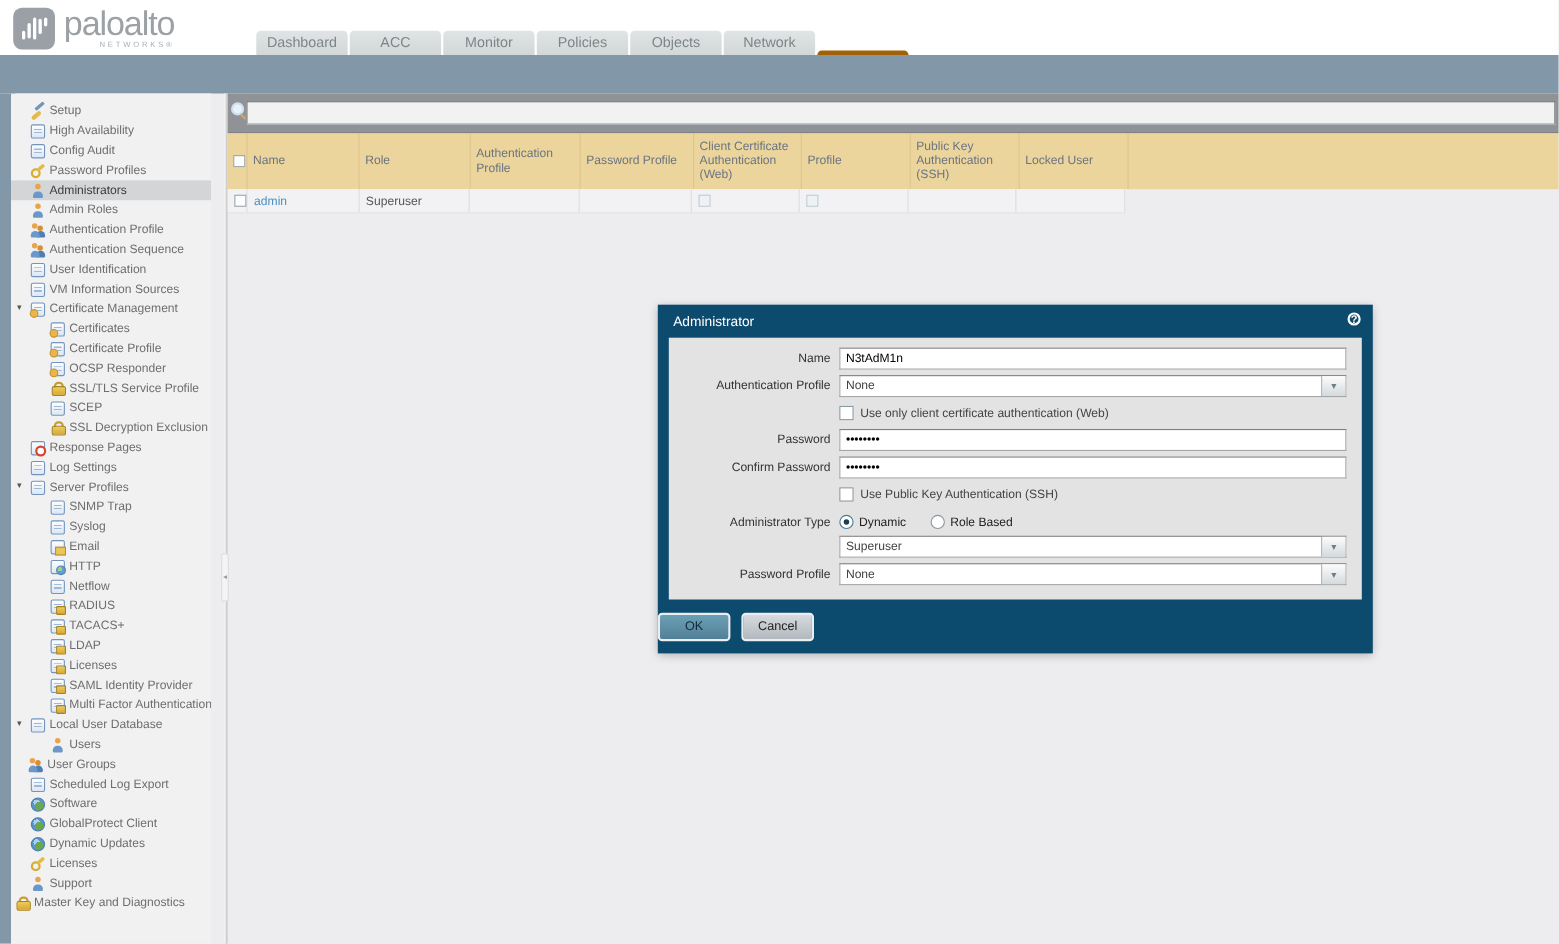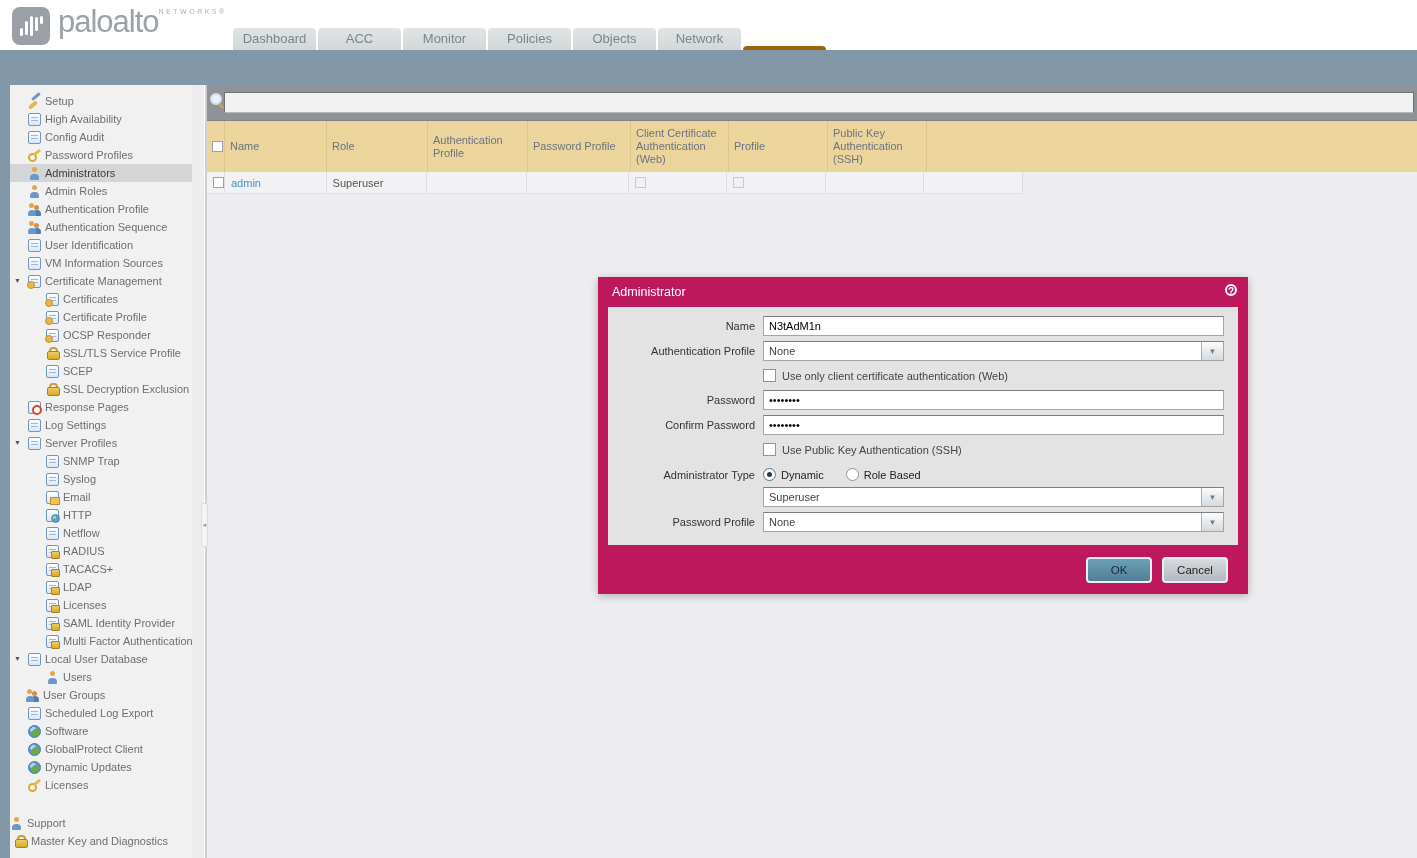--- a/index.html
+++ b/index.html
@@ -18,21 +18,21 @@
   .left-edge { position:absolute; top:85px; left:0; width:10px; bottom:0; background:#8297a8; }
 
   .logo { position:absolute; top:7px; left:12px; display:flex; align-items:flex-start; }
   .logo-badge { width:38px; height:38px; background:#9aa0a5; border-radius:8px; position:relative; display:flex; align-items:center; justify-content:center; gap:2px; }
   .logo-badge i { display:block; width:3px; background:#fff; border-radius:2px; }
   .logo-badge i:nth-child(1){height:8px; margin-top:12px;}
   .logo-badge i:nth-child(2){height:14px; margin-top:4px;}
   .logo-badge i:nth-child(3){height:20px;}
   .logo-badge i:nth-child(4){height:14px; margin-bottom:4px;}
   .logo-badge i:nth-child(5){height:8px; margin-bottom:12px;}
-  .logo-text { margin-left:8px; display:flex; flex-direction:row; align-items:flex-start; }
+  .logo-text { margin-left:8px; display:flex; flex-direction:column; align-items:flex-end; }
   .logo-word { font-size:31px; line-height:30px; color:#9ba1a4; letter-spacing:-1px; font-weight:500; }
   .logo-sub { font-size:7px; color:#aab0b3; letter-spacing:2.5px; margin-top:1px; }
 
   .tab-strip { position:absolute; top:28px; left:233px; display:flex; gap:2px; }
   .tab { width:83px; height:22px; line-height:22px; text-align:center; font-size:13px;
          background:linear-gradient(180deg,#e0e4e4,#d2d7d7); color:#7c8688;
          border-radius:4px 4px 0 0; cursor:default; }
   .tab.active { background:#a16207; color:#ffffff;margin-top:18px; }
 
   
@@ -110,21 +110,21 @@
      padding:3px 5px; display:flex; align-items:center; }
   .hcell.filler { border-right:none; flex:1; }
   .grid-row { position:absolute; left:207px; top:172px; width:816px; height:22px;
      background:#f2f2f4; display:flex; border-bottom:1px solid #e2e2e4; }
   .rcell { border-right:1px solid #dddde0; font-size:11px; display:flex; align-items:center; padding:0 6px; color:#555; }
   .link { color:#4a8fc0; cursor:pointer; }
   .cb { width:11px; height:11px; border:1px solid #9aa4ac; background:#fdfdfd; flex:none; }
   .cb.disabled { border-color:#c2ccd4; background:#eef2f5; }
 
   
-  .dialog { position:absolute; left:598px; top:277px; width:650px; height:317px; background:#be185d;
+  .dialog { position:absolute; left:598px; top:277px; width:650px; height:317px; background:#0c4a6e;
             box-shadow:0 2px 8px rgba(0,0,0,.25); }
   .dialog-title { height:30px; line-height:30px; color:#fff; font-size:12.5px; padding-left:14px; }
   .dialog-help { position:absolute; right:11px; top:7px; width:12px; height:12px; border-radius:50%;
      border:2px solid #fff; color:#fff; font-size:10px; font-weight:bold; text-align:center; line-height:12px; cursor:pointer; }
   .dialog-body { position:absolute; left:10px; top:30px; right:10px; height:238px; background:#e3e3e3; padding-top:4px; }
   .drow { display:flex; align-items:center; margin:5px 14px 5px 0; }
   .dlabel { width:155px; text-align:right; padding-right:8px; color:#333; flex:none; }
   .dfield { flex:1; position:relative; }
   .tinput { width:100%; height:20px; border:1px solid #a5a5a5; border-top-color:#7e7e7e;
      background:#fff; font-size:11px; padding:0 5px; font-family:"Liberation Sans",sans-serif; }
@@ -135,21 +135,21 @@
      display:flex; align-items:center; justify-content:center; color:#6b7e8c; font-size:8px; }
   .dcheck { width:13px; height:13px; border:1px solid #8a98a2; background:#fff; flex:none; margin-right:6px; }
   .radio { width:13px; height:13px; border:1px solid #8a98a2; border-radius:50%; background:#fff;
      flex:none; margin-right:5px; position:relative; }
   .radio.on { border-color:#4a7b95; }
   .radio.on::after { content:""; position:absolute; left:3px; top:3px; width:5px; height:5px;
      border-radius:50%; background:#1d3d52; }
   .radio-group { display:flex; align-items:center; gap:22px; }
   .radio-opt { display:flex; align-items:center; color:#222; }
   .dialog-footer { position:absolute; left:0; right:0; bottom:0; height:49px; display:flex;
-     justify-content:flex-end; align-items:center; gap:10px; padding-right:20px; }
+     justify-content:flex-start; align-items:center; gap:10px; }
   .btn { height:26px; min-width:66px; border-radius:4px; border:2px solid #e9eef2; font-size:11.5px;
      font-family:"Liberation Sans",sans-serif; cursor:pointer; }
   .btn-ok { background:linear-gradient(180deg,#6ba0b5,#527f97); color:#122a3c; }
   .btn-cancel { background:linear-gradient(180deg,#d7dbdf,#b2b8be); color:#222; }
 </style>
 </head>
 <body>
 
 <div class="top-white">
   <div class="logo">
@@ -331,21 +331,21 @@
       <span class="lbl">GlobalProtect Client</span>
     </div>
     <div class="side-item" style="padding-left: 18px;">
       <span class="ic v-globe"></span>
       <span class="lbl">Dynamic Updates</span>
     </div>
     <div class="side-item" style="padding-left: 18px;">
       <span class="ic v-key"></span>
       <span class="lbl">Licenses</span>
     </div>
-    <div class="side-item" style=" margin-top: 20px;">
+    <div class="side-item" style="padding-left: 18px;">
       <span class="ic v-person"></span>
       <span class="lbl">Support</span>
     </div>
     <div class="side-item" style="padding-left: 4px;">
       <span class="ic v-lock"></span>
       <span class="lbl">Master Key and Diagnostics</span>
     </div>
   </div>
 <div class="splitter"></div>
 <div class="split-handle">◄</div>
@@ -359,20 +359,21 @@
     <div class="hcell" style="width: 18px;">
       <span class="cb"></span>
     </div>
     <div class="hcell" style="width: 102px;">Name</div>
     <div class="hcell" style="width: 101px;">Role</div>
     <div class="hcell" style="width: 100px;">Authentication Profile</div>
     <div class="hcell" style="width: 103px;">Password Profile</div>
     <div class="hcell" style="width: 98px;">Client Certificate Authentication (Web)</div>
     <div class="hcell" style="width: 99px;">Profile</div>
     <div class="hcell" style="width: 99px;">Public Key Authentication (SSH)</div>
+    <div class="hcell" style="width: 99px;">Locked User</div>
     <div class="hcell filler"></div>
   </div>
 <div class="grid-row" id="grid-row">
     <div class="rcell" style="width: 18px;">
       <span class="cb"></span>
     </div>
     <div class="rcell" style="width: 102px;">
       <span class="link">admin</span>
     </div>
     <div class="rcell" style="width: 101px;">Superuser</div>

